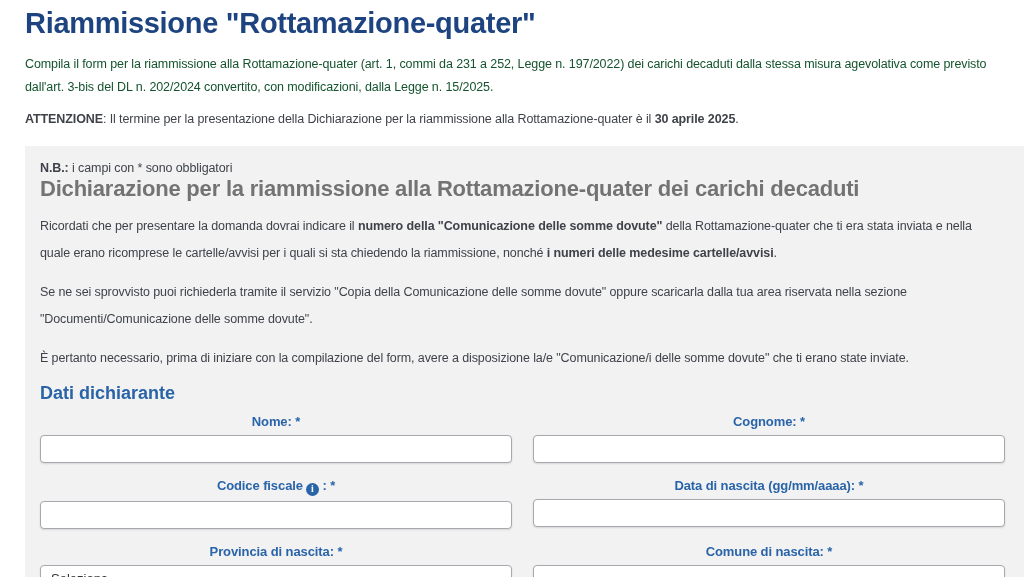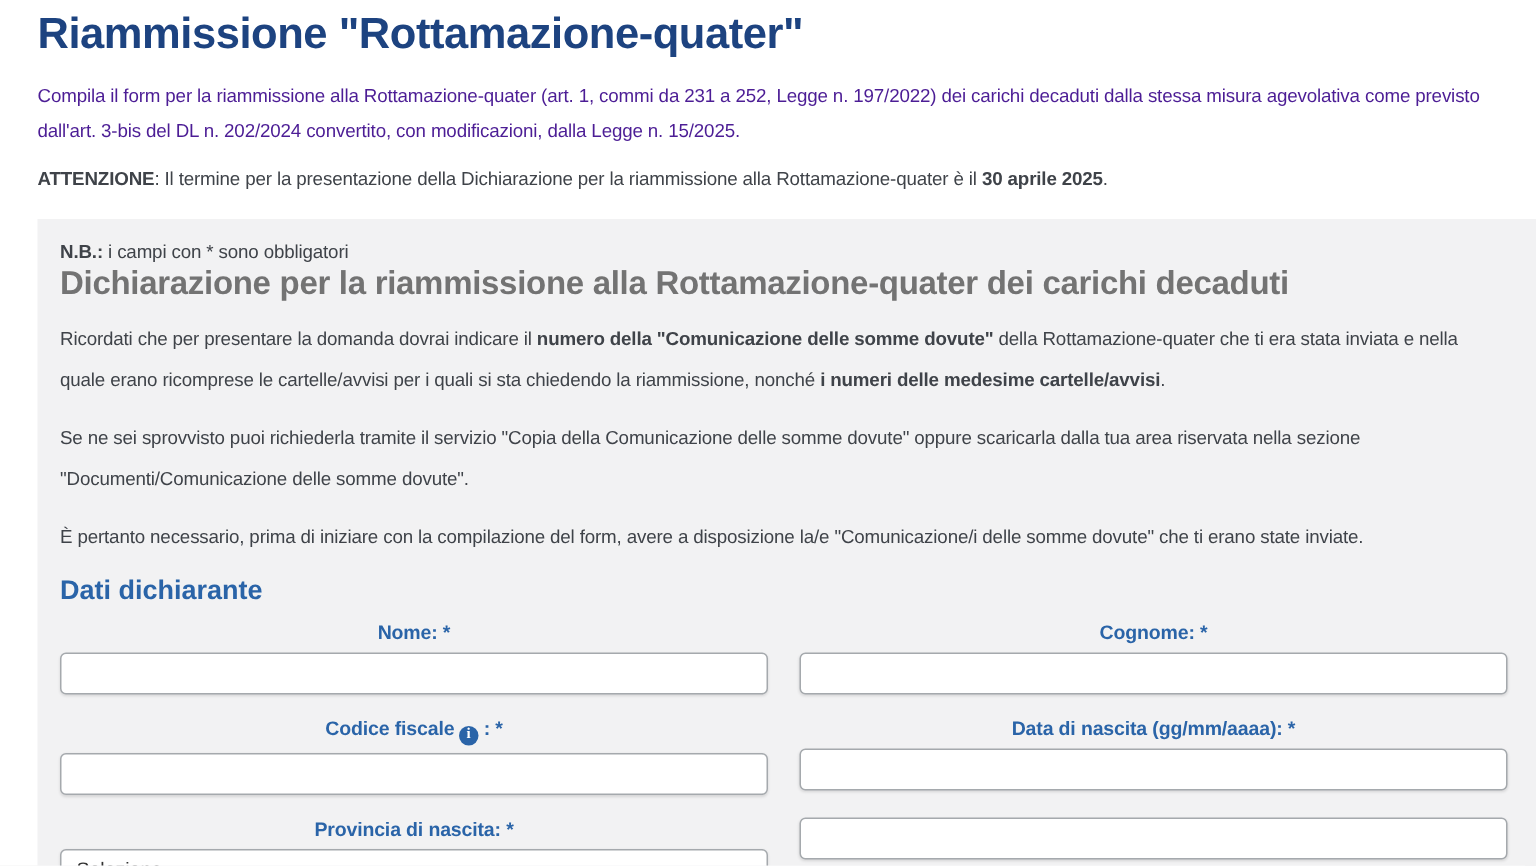--- a/index.html
+++ b/index.html
@@ -19,21 +19,21 @@
     letter-spacing: -0.3px;
     line-height: 34px;
   }
 
   p.intro {
     margin-top: 13px;
     width: 985px;
     font-size: 12.5px;
     line-height: 23px;
     letter-spacing: -0.1px;
-    color: #4c1d95;
+    color: #14532d;
   }
   p.attention {
     margin-top: 9px;
     width: 985px;
     font-size: 12.5px;
     line-height: 23px;
     letter-spacing: -0.1px;
   }
   .b { font-weight: bold; }
 
@@ -170,18 +170,19 @@
       </div>
 
       <div class="field">
         <label class="field-label">Provincia di nascita: *</label>
         <select class="select-input">
           <option>Seleziona</option>
         </select>
       </div>
 
       <div class="field">
+        <label class="field-label">Comune di nascita: *</label>
         <input type="text" class="text-input" value="" style="">
       </div>
 
     </div>
   </div>
 </div>
 
 </body></html>

